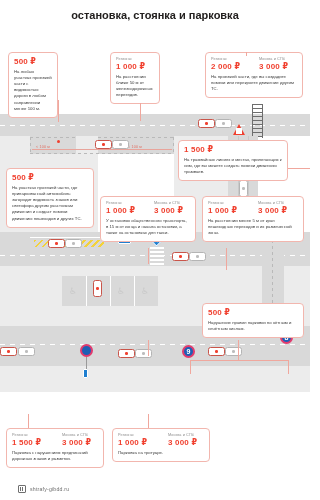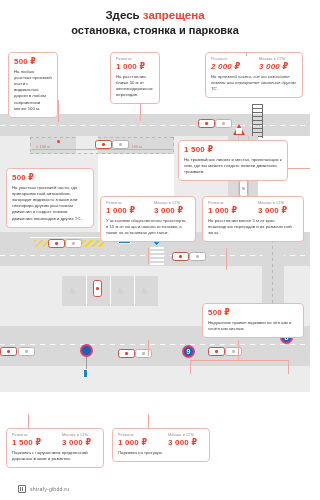--- a/index.html
+++ b/index.html
@@ -76,41 +76,40 @@
   .card{
     position:absolute;box-sizing:border-box;
     background:#ffffff;border:1px solid #f2b6ae;border-radius:4px;
     padding:4px 5px 5px 5px;
   }
   .reg-row{display:flex;gap:6px;margin-bottom:1px;}
   .reg-row .lbl{font-size:3.8px;color:#8d8d8d;letter-spacing:.1px;}
   .price-row{display:flex;gap:6px;align-items:baseline;}
   .price{font-size:8px;font-weight:bold;color:#f0402f;letter-spacing:.2px;white-space:nowrap;}
   .desc{font-size:4.3px;line-height:1.45;color:#3b3b3b;margin-top:2.5px;}
-  .c-w1{width:50px;} .c-w2{width:56px;font-style:italic;}
+  .c-w1{width:50px;} .c-w2{width:56px;}
   .leader{position:absolute;background:#f0a79d;}
   .leader.v{width:1px;} .leader.h{height:1px;}
   .dotmark{position:absolute;width:3px;height:3px;border-radius:50%;background:#f0402f;}
 
   
   .footer{position:absolute;left:0;top:478px;width:310px;height:22px;
      display:flex;align-items:center;gap:4px;padding-left:18px;box-sizing:border-box;}
   .fav{width:8px;height:8px;border:1px solid #6f6f6f;border-radius:1px;box-sizing:border-box;
      display:flex;align-items:center;justify-content:center;}
   .fav span{display:block;width:4px;height:4px;
      background:repeating-linear-gradient(to right,#6f6f6f 0 1px,transparent 1px 2px);}
   .fsite{font-size:5.2px;color:#6f6f6f;letter-spacing:.2px;}
 </style>
 </head>
 <body>
 
 <div class="stage">
 
   <div class="title">
-    <div><span>Здесь </span><span class="red">запрещена</span></div>
     <div class="l2">остановка, стоянка и парковка</div>
   </div>
 
   <div class="scene">
 
     <div class="asphalt" style="left:0;top:10px;width:310px;height:22px;"></div>
     <div class="dash-h" style="left:0;top:21px;width:310px;"></div>
 
     <div class="pave" style="left:0;top:32px;width:30px;height:18px;"></div>
     <div class="pave" style="left:76px;top:32px;width:22px;height:18px;"></div>

